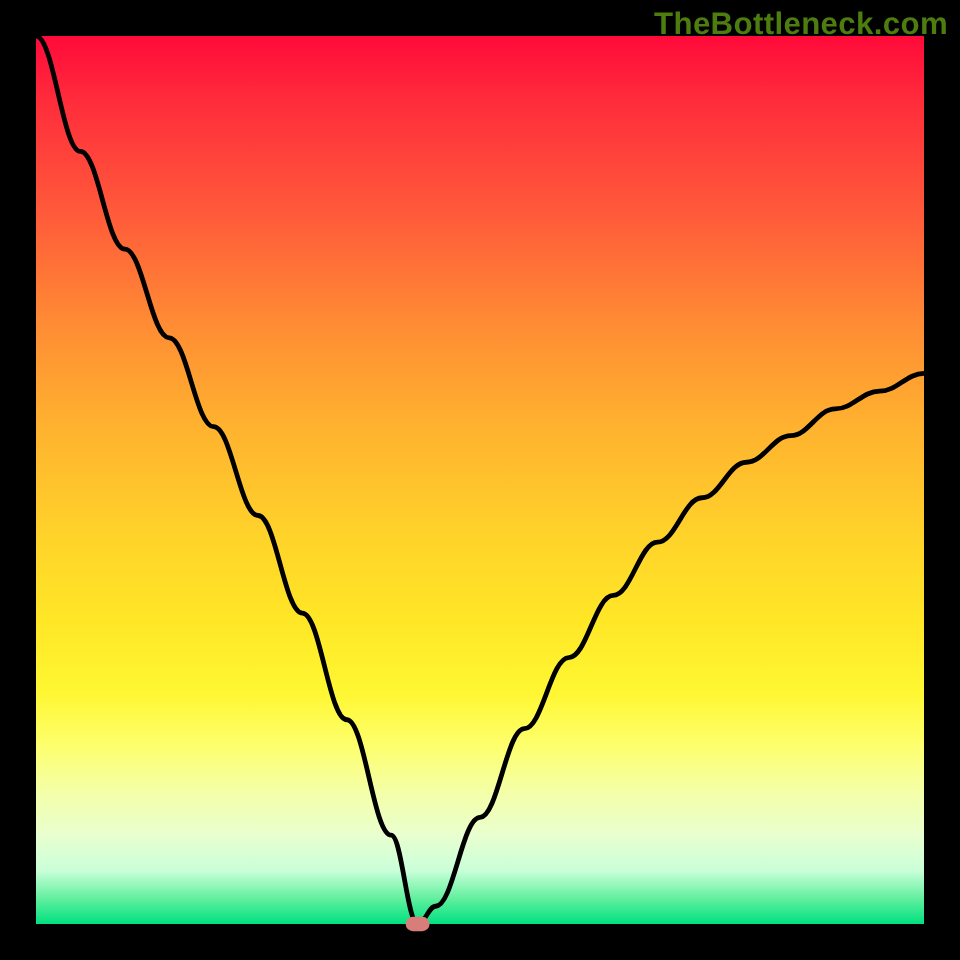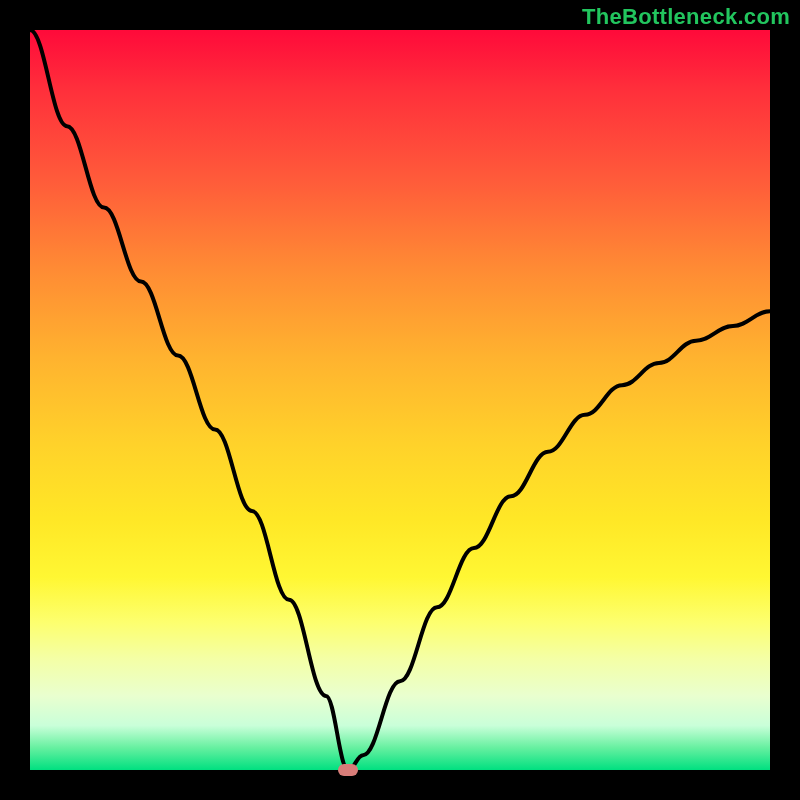--- a/index.html
+++ b/index.html
@@ -14,22 +14,22 @@
   .frame {
     position: relative;
     width: 800px;
     height: 800px;
     background: #000;
   }
   .watermark {
     position: absolute;
     top: 4px;
     right: 10px;
-    color: #22c55e;
-    font-size: 22px;
+    color: #4d7c0f;
+    font-size: 26px;
     font-weight: 600;
     letter-spacing: 0.3px;
     z-index: 10;
   }
   .plot {
     position: absolute;
     left: 30px;
     top: 30px;
     width: 740px;
     height: 740px;

